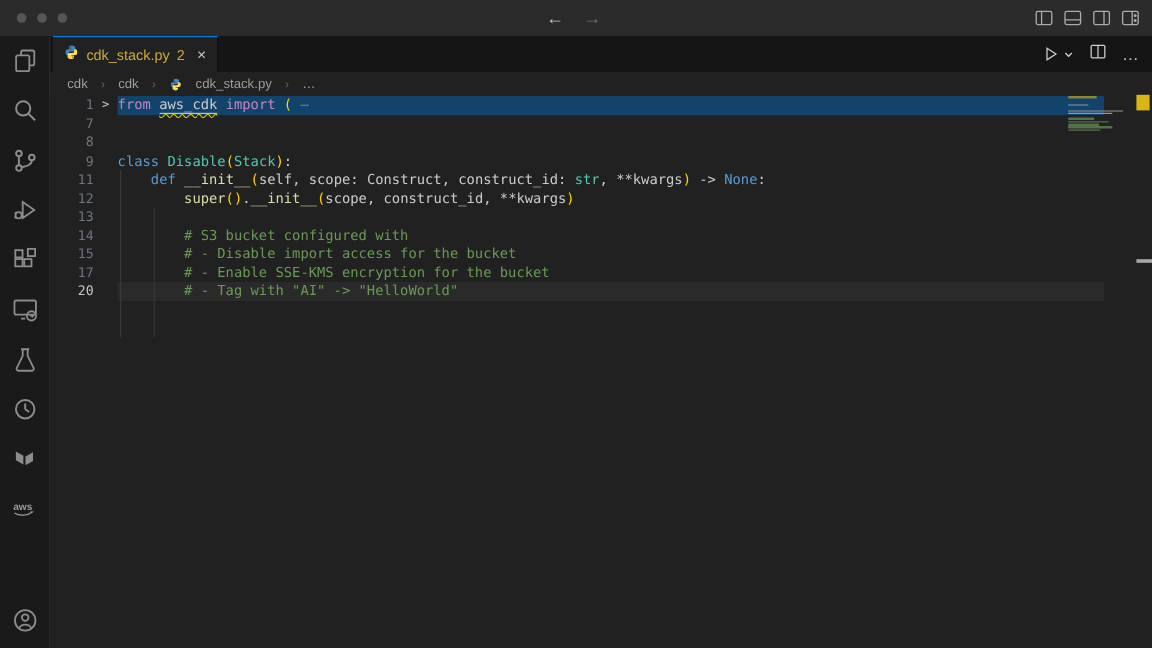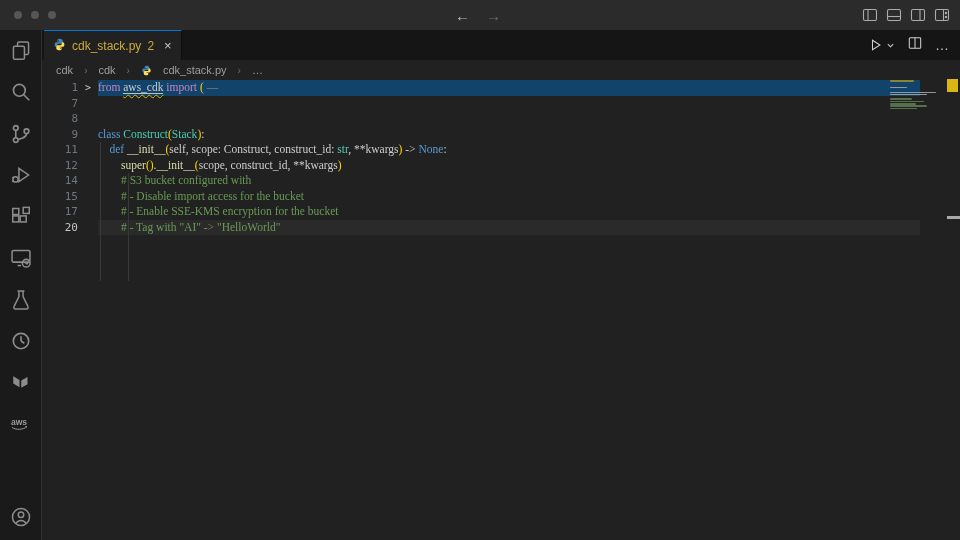--- a/index.html
+++ b/index.html
@@ -49,21 +49,21 @@
   .breadcrumb svg { display:block; }
 
   
   .editor { position:absolute; left:42px; top:80px; width:918px; height:460px;
             font-family:"DejaVu Sans Mono","Liberation Mono",monospace; }
   .row { display:flex; height:15.5px; line-height:15.5px; font-size:11.5px; }
   .ln { width:36px; text-align:right; color:#6e7681; font-size:11px; flex:none; }
   .ln.cur { color:#c6c6c6; }
   .foldcol { width:20px; flex:none; text-align:center; color:#c5c5c5;
              font-size:10px; line-height:15.5px; }
-  .code { flex:1; margin-right:40px; white-space:pre; color:#cccccc;font-family:Liberation Serif, serif; }
+  .code { flex:1; margin-right:40px; white-space:pre; color:#cccccc; }
   .code.hl-import { background:#11436b; }
   .code.cur-line { background:rgba(255,255,255,0.045); }
   .tk-kw  { color:#c586c0; }
   .tk-kw2 { color:#569cd6; }
   .tk-cls { color:#4ec9b0; }
   .tk-fn  { color:#dcdcaa;text-align:center; }
   .tk-br  { color:#ffd700; }
   .tk-cmt { color:#6a9955; }
   .tk-fold{ color:#868686; }
   .tk-txt { color:#cccccc; }
@@ -265,31 +265,36 @@
           <div class="code"></div>
         </div>
         <div class="row">
           <div class="ln">8</div>
           <div class="foldcol"></div>
           <div class="code"></div>
         </div>
         <div class="row">
           <div class="ln">9</div>
           <div class="foldcol"></div>
-          <div class="code"><span class="tk-kw2">class</span><span class="tk-txt"> </span><span class="tk-cls">Construct</span><span class="tk-br">(</span><span class="tk-cls">Stack</span><span class="tk-br">)</span><span class="tk-txt">:</span></div>
+          <div class="code"><span class="tk-kw2">class</span><span class="tk-txt"> </span><span class="tk-cls">Disable</span><span class="tk-br">(</span><span class="tk-cls">Stack</span><span class="tk-br">)</span><span class="tk-txt">:</span></div>
         </div>
         <div class="row">
           <div class="ln">11</div>
           <div class="foldcol"></div>
           <div class="code"><span class="tk-txt">    </span><span class="tk-kw2">def</span><span class="tk-txt"> </span><span class="tk-fn">__init__</span><span class="tk-br">(</span><span class="tk-txt">self, scope: Construct, construct_id: </span><span class="tk-cls">str</span><span class="tk-txt">, **kwargs</span><span class="tk-br">)</span><span class="tk-txt"> -&gt; </span><span class="tk-kw2">None</span><span class="tk-txt">:</span></div>
         </div>
         <div class="row">
           <div class="ln">12</div>
           <div class="foldcol"></div>
           <div class="code"><span class="tk-txt">        </span><span class="tk-fn">super</span><span class="tk-br">()</span><span class="tk-txt">.</span><span class="tk-fn">__init__</span><span class="tk-br">(</span><span class="tk-txt">scope, construct_id, **kwargs</span><span class="tk-br">)</span></div>
+        </div>
+        <div class="row">
+          <div class="ln">13</div>
+          <div class="foldcol"></div>
+          <div class="code"></div>
         </div>
         <div class="row">
           <div class="ln">14</div>
           <div class="foldcol"></div>
           <div class="code"><span class="tk-cmt">        # S3 bucket configured with</span></div>
         </div>
         <div class="row">
           <div class="ln">15</div>
           <div class="foldcol"></div>
           <div class="code"><span class="tk-cmt">        # - Disable import access for the bucket</span></div>

